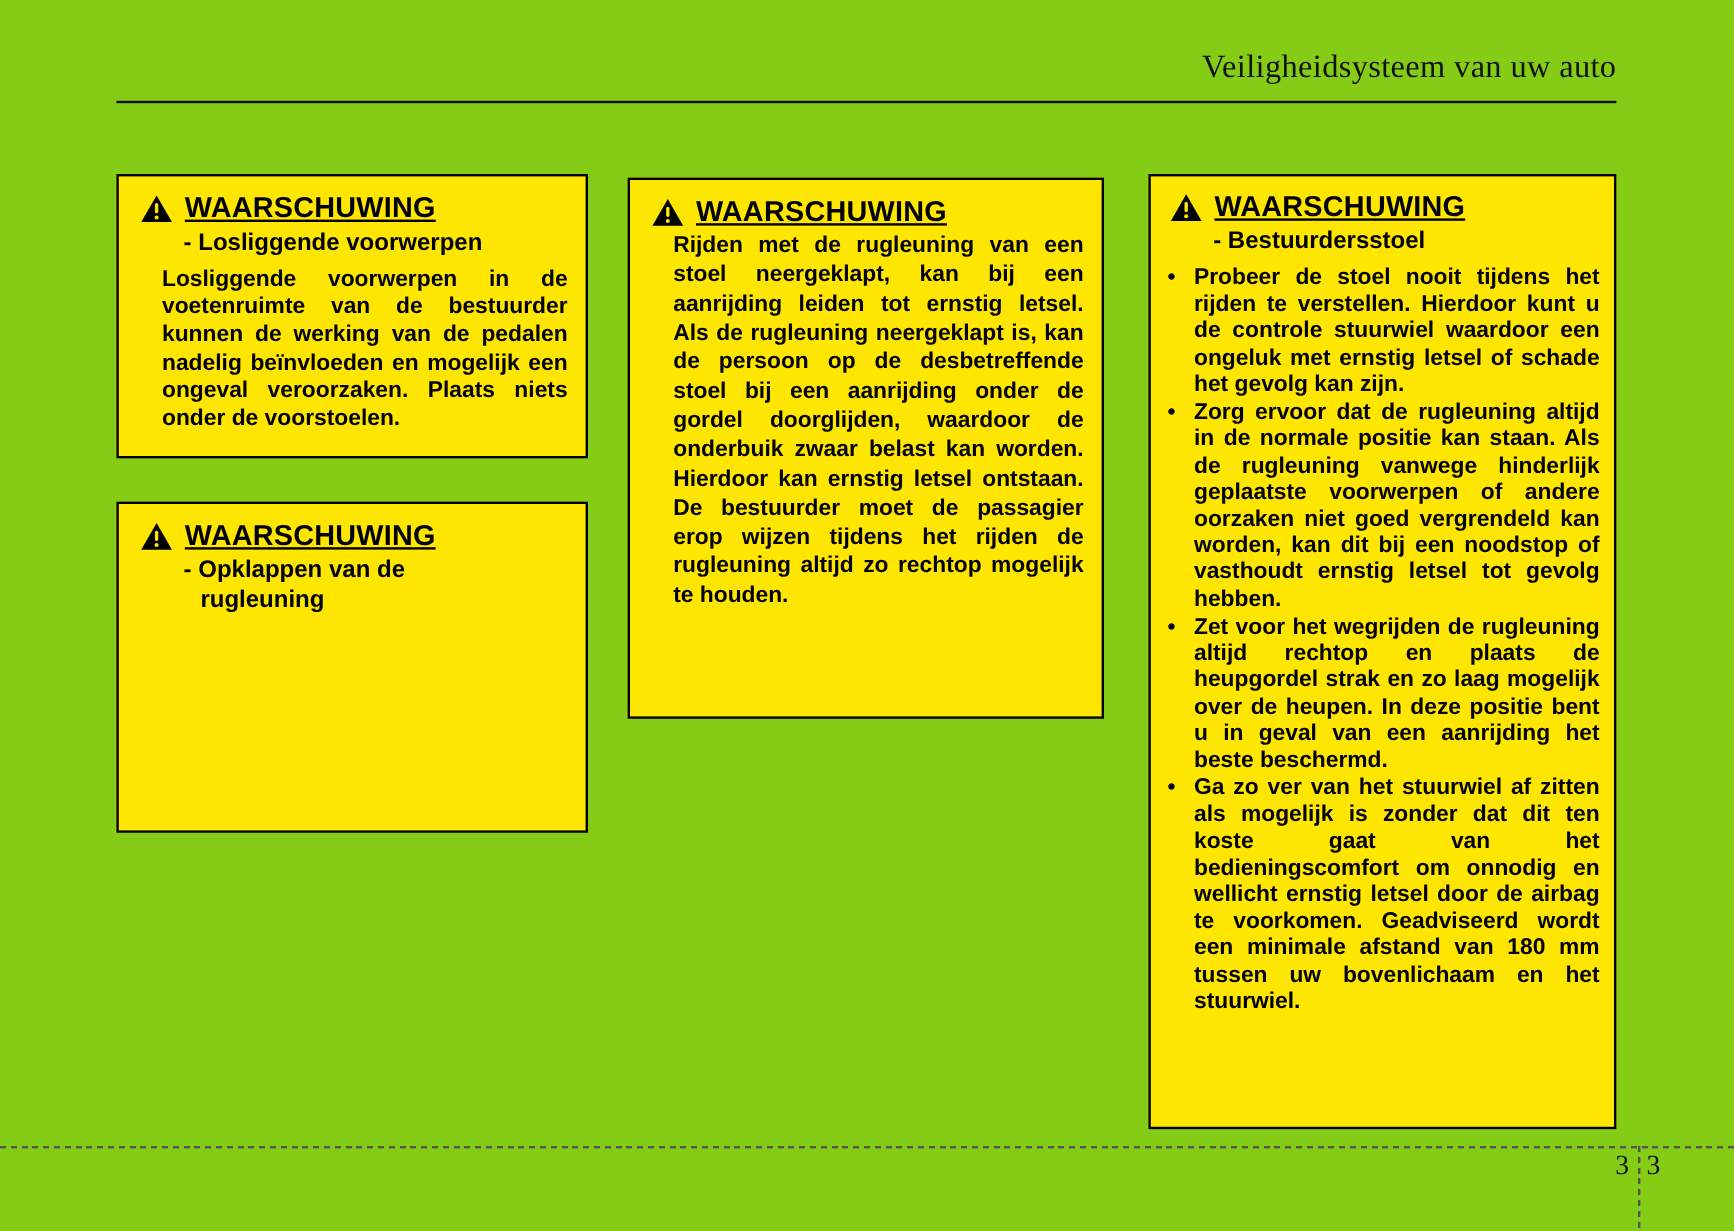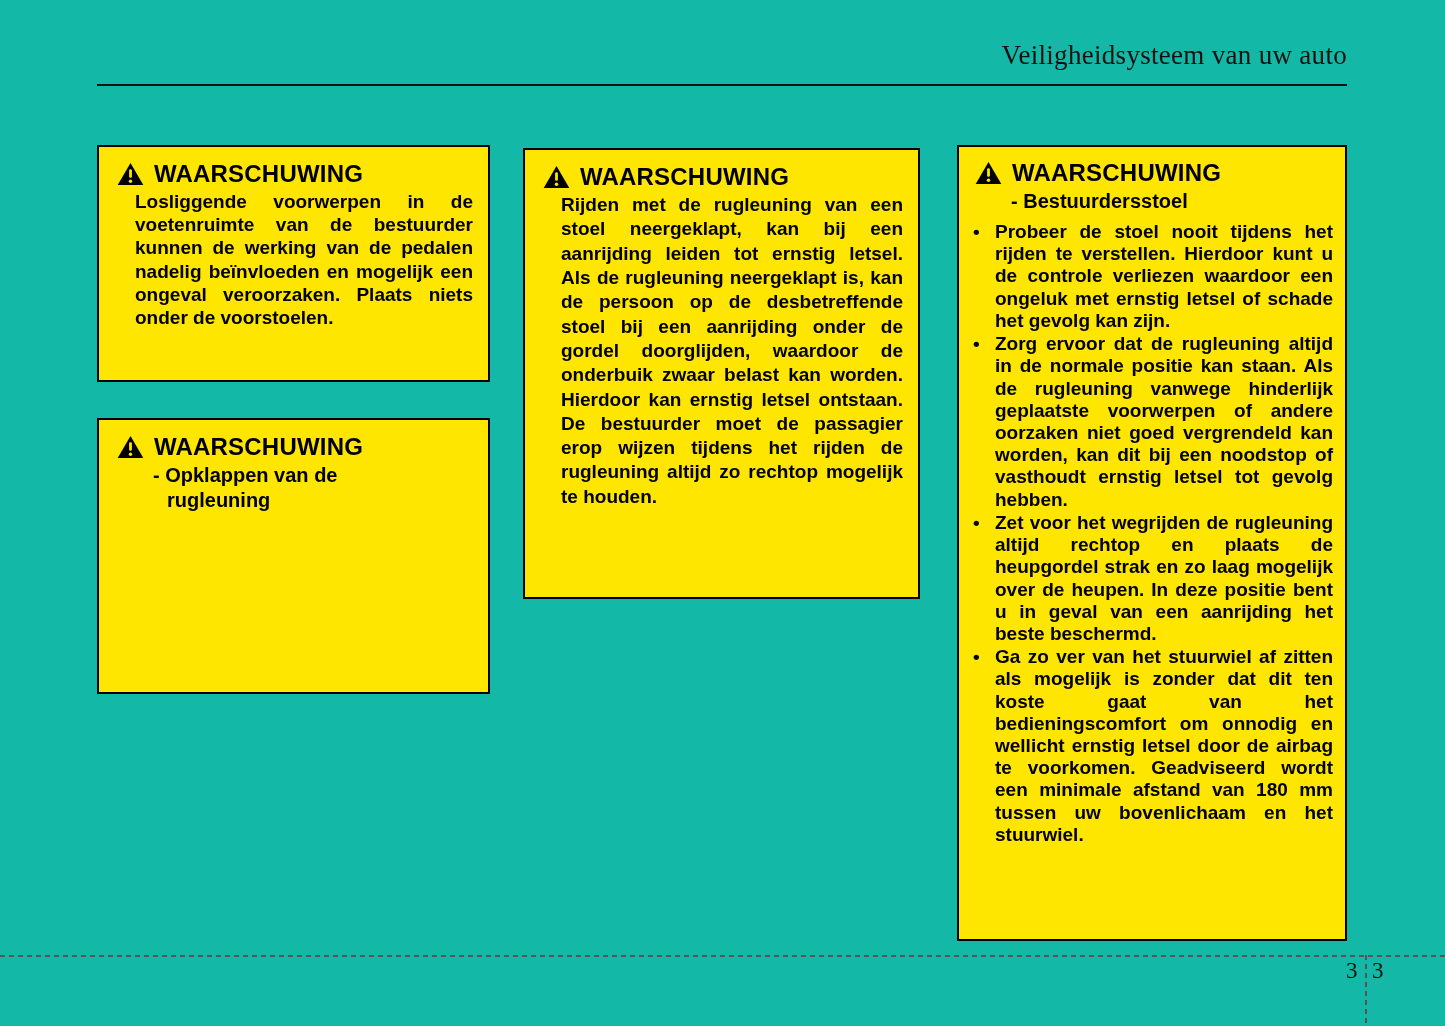--- a/index.html
+++ b/index.html
@@ -6,21 +6,21 @@
   html, body { background: #ffffff; }
   body {
     width: 1445px; height: 1026px;
     font-family: "Liberation Sans", sans-serif;
     position: relative;
     color: #000;
   }
   .page {
     position: relative;
     width: 1445px; height: 1026px;
-    background: #14b8a6;
+    background: #84cc16;
     overflow: hidden;
   }
 
   
   .header-title {
     position: absolute;
     top: 40px; right: 98px;
     font-family: "Liberation Serif", serif;
     font-size: 27px;
     color: #111;
@@ -52,20 +52,21 @@
     gap: 10px;
     padding-left: 2px;
     margin-bottom: 2px;
   }
   .wicon { display: inline-flex; flex: 0 0 auto; }
   .wtitle {
     font-size: 24px;
     font-weight: 700;
     letter-spacing: 0.2px;
     white-space: nowrap;
+    text-decoration: underline;
   }
   .wsubtitle {
     font-size: 20px;
     font-weight: 700;
     line-height: 1.25;
     padding-left: 52px;
     text-indent: -14px;
     margin-bottom: 6px;
   }
   .box2 .wsubtitle { padding-right: 56px; }
@@ -130,20 +131,21 @@
     <div class="wtitle-row">
       <span class="wicon">
         <svg width="27" height="24" viewBox="0 0 27 24" aria-hidden="true">
           <path d="M13.5 0.9 L26.3 23.1 H0.7 Z" fill="#000"></path>
           <rect x="12.1" y="7.2" width="2.8" height="8.6" rx="1.4" fill="#FFE600"></rect>
           <circle cx="13.5" cy="19.2" r="1.7" fill="#FFE600"></circle>
         </svg>
       </span>
       <span class="wtitle">WAARSCHUWING</span>
     </div>
+    <div class="wsubtitle">- Losliggende voorwerpen</div>
     <p class="wbody">Losliggende voorwerpen in de voetenruimte van de bestuurder kunnen de werking van de pedalen nadelig beïnvloeden en mogelijk een ongeval veroorzaken. Plaats niets onder de voorstoelen.</p>
   </section>
 
   <section class="warning-box box2">
     <div class="wtitle-row">
       <span class="wicon">
         <svg width="27" height="24" viewBox="0 0 27 24" aria-hidden="true">
           <path d="M13.5 0.9 L26.3 23.1 H0.7 Z" fill="#000"></path>
           <rect x="12.1" y="7.2" width="2.8" height="8.6" rx="1.4" fill="#FFE600"></rect>
           <circle cx="13.5" cy="19.2" r="1.7" fill="#FFE600"></circle>
@@ -176,21 +178,21 @@
           <rect x="12.1" y="7.2" width="2.8" height="8.6" rx="1.4" fill="#FFE600"></rect>
           <circle cx="13.5" cy="19.2" r="1.7" fill="#FFE600"></circle>
         </svg>
       </span>
       <span class="wtitle">WAARSCHUWING</span>
     </div>
     <div class="wsubtitle">- Bestuurdersstoel</div>
     <div class="bullets">
       <div class="bullet">
         <span class="bullet-marker">•</span>
-        <span class="bullet-text">Probeer de stoel nooit tijdens het rijden te verstellen. Hierdoor kunt u de controle verliezen waardoor een ongeluk met ernstig letsel of schade het gevolg kan zijn.</span>
+        <span class="bullet-text">Probeer de stoel nooit tijdens het rijden te verstellen. Hierdoor kunt u de controle stuurwiel waardoor een ongeluk met ernstig letsel of schade het gevolg kan zijn.</span>
       </div>
       <div class="bullet">
         <span class="bullet-marker">•</span>
         <span class="bullet-text">Zorg ervoor dat de rugleuning altijd in de normale positie kan staan. Als de rugleuning vanwege hinderlijk geplaatste voorwerpen of andere oorzaken niet goed vergrendeld kan worden, kan dit bij een noodstop of vasthoudt ernstig letsel tot gevolg hebben.</span>
       </div>
       <div class="bullet">
         <span class="bullet-marker">•</span>
         <span class="bullet-text">Zet voor het wegrijden de rugleuning altijd rechtop en plaats de heupgordel strak en zo laag mogelijk over de heupen. In deze positie bent u in geval van een aanrijding het beste beschermd.</span>
       </div>
       <div class="bullet">

